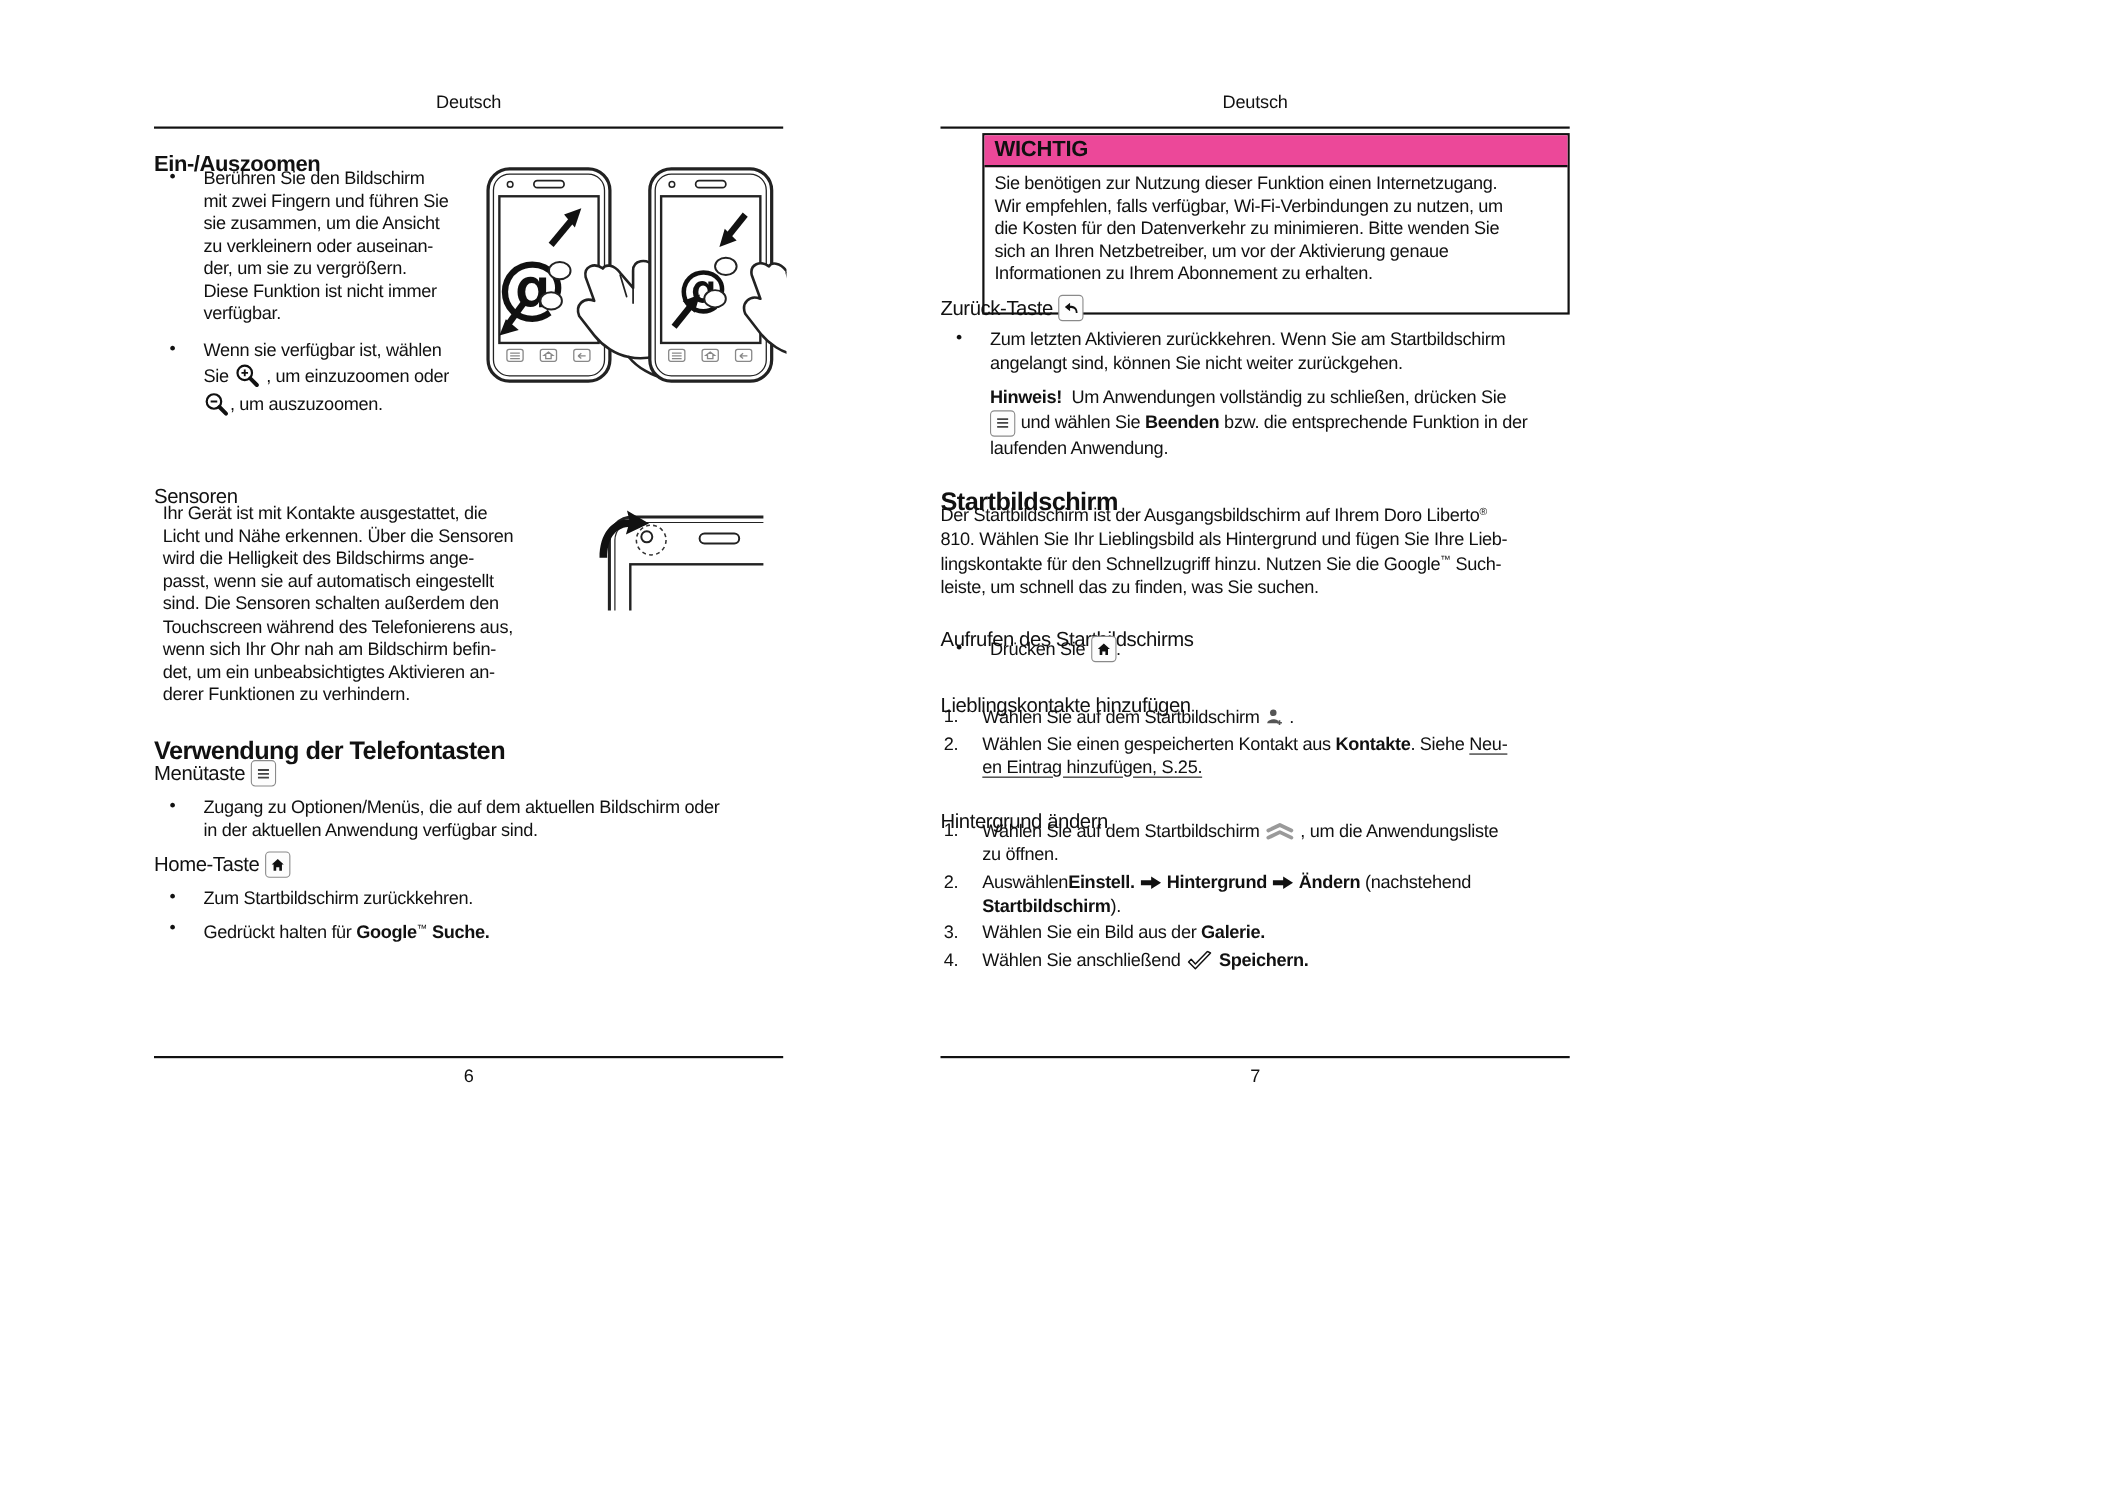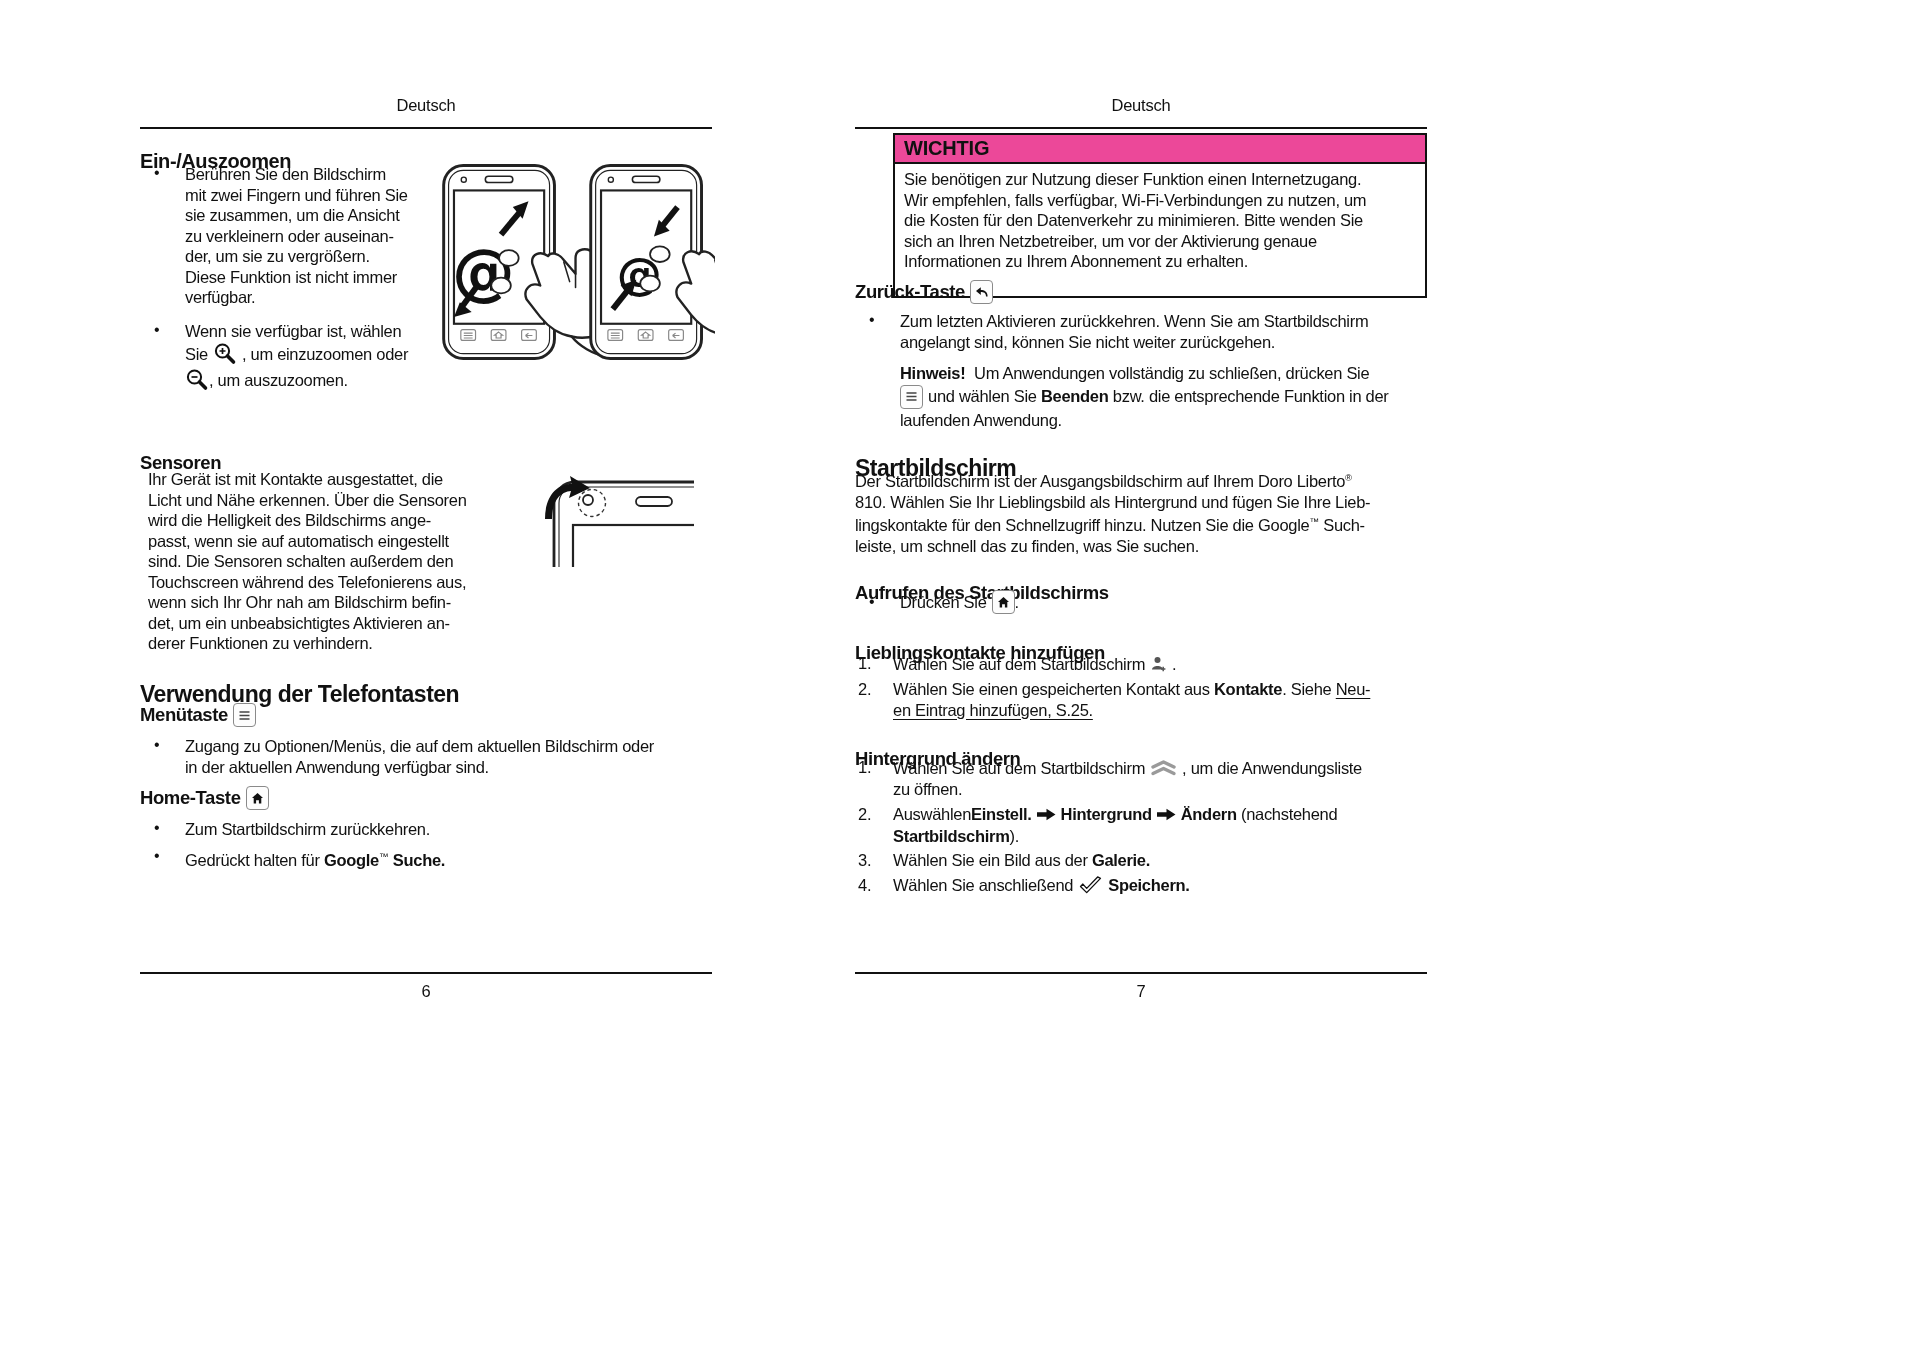--- a/index.html
+++ b/index.html
@@ -1,29 +1,29 @@
 <!DOCTYPE html>
 <html><head>
 <meta charset="utf-8">
 <style>
   * { box-sizing: border-box; }
   html,body { margin:0; padding:0; }
   body {
     width:1920px; height:1358px; background:#ffffff; color:#111;
     font-family:"Liberation Sans", sans-serif; position:relative; overflow:hidden;
   }
-  .col { position:absolute; top:16px; width:572px; height:964px; }
+  .col { position:absolute; top:4px; width:572px; height:964px; }
   #col-left  { left:140px; }
   #col-right { left:855px; }
   .abs { position:absolute; }
   .pg-header { width:100%; text-align:center; font-size:16.5px; letter-spacing:-0.2px; }
   .rule { height:2px; background:#111; width:100%; }
   .h1 { font-size:23px; font-weight:bold; letter-spacing:-0.5px; white-space:nowrap; }
   .h2 { font-size:20px; font-weight:bold; letter-spacing:-0.4px; white-space:nowrap; }
-  .h3 { font-size:18.5px; font-weight:bold; letter-spacing:-0.4px; white-space:nowrap;
+  .h3 { font-size:18.5px; font-weight:normal; letter-spacing:-0.4px; white-space:nowrap;
         display:flex; align-items:center; }
   .txt { font-size:16.5px; letter-spacing:-0.3px; line-height:20.5px; }
   .line { display:block; white-space:nowrap; }
   .iline { display:flex; align-items:center; white-space:nowrap; height:26px; }
   .b-item { position:relative; padding-left:45px; }
   .b-dot { position:absolute; left:14px; top:-1px; font-size:16px; }
   .num-item { position:relative; padding-left:38px; }
   .num { position:absolute; left:3px; top:0; }
   .bold { font-weight:bold; }
   sup.small { font-size:9.5px; vertical-align:6px; letter-spacing:0; }

